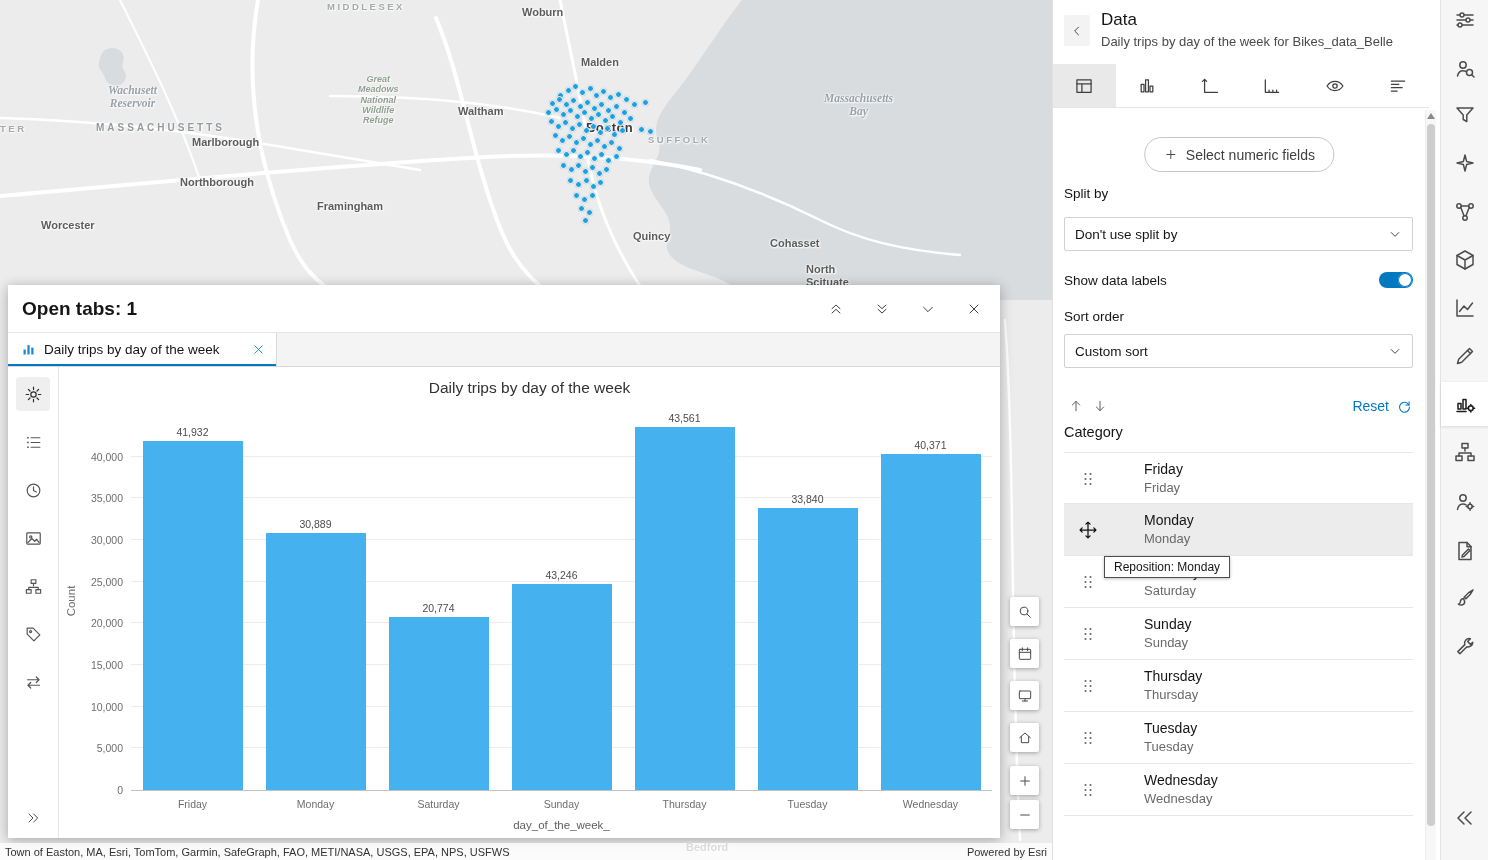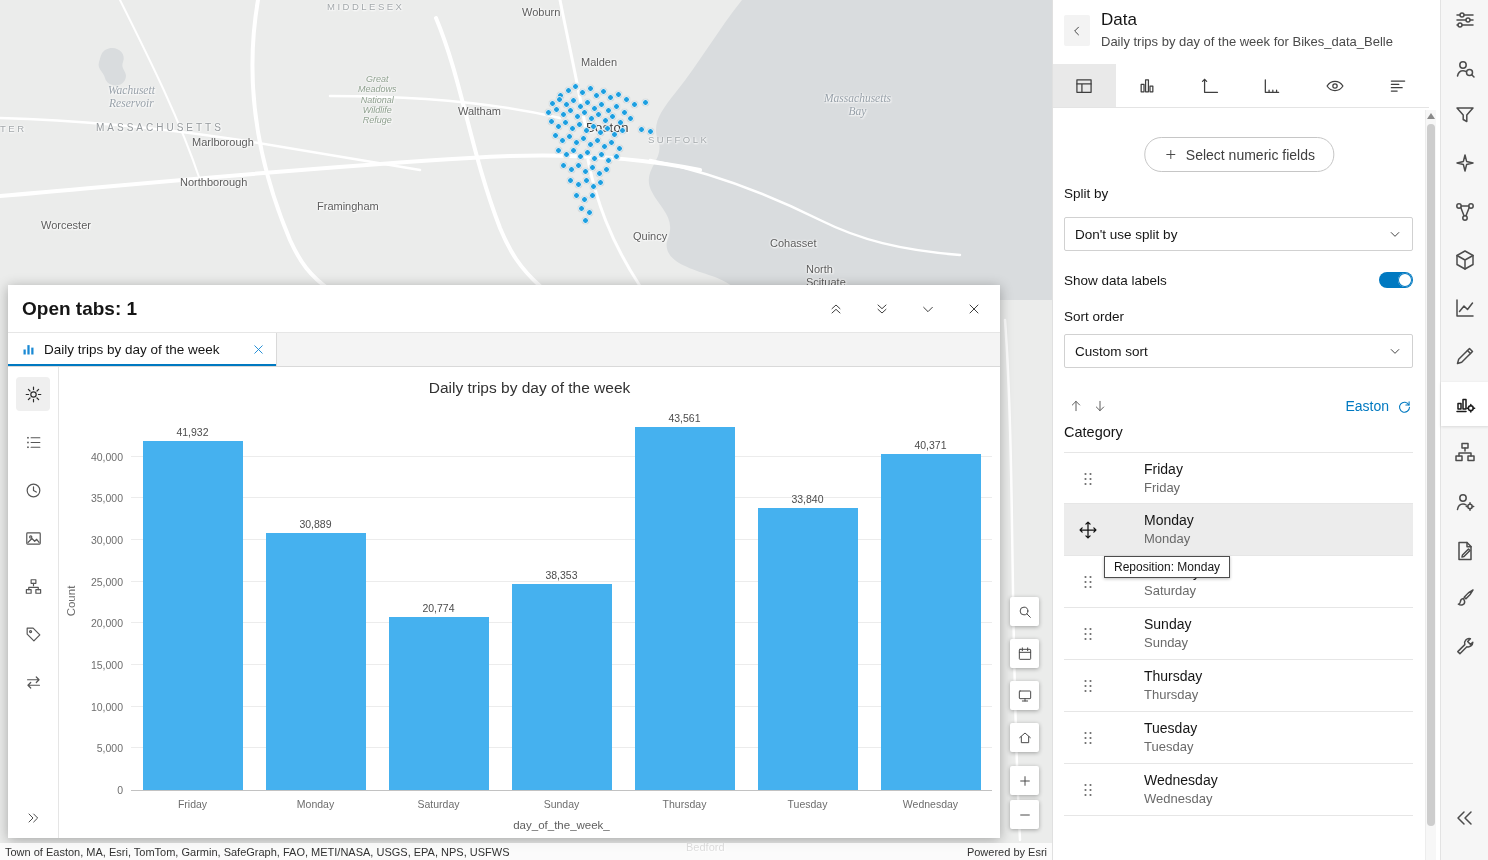--- a/index.html
+++ b/index.html
@@ -5,21 +5,21 @@
   html,body{margin:0;padding:0;}
   body{width:1488px;height:860px;position:relative;overflow:hidden;background:#fff;
        font-family:"Liberation Sans",sans-serif;color:#151515;}
   .ic{display:inline-flex;align-items:center;justify-content:center;}
   .ic svg{width:100%;height:100%;}
 
   
   .map{position:absolute;left:0;top:0;width:1052px;height:860px;background:#ebeceb;overflow:hidden;}
   .map svg.base{position:absolute;left:0;top:0;}
   .maplabel{position:absolute;white-space:pre-line;line-height:1.15;
-    text-shadow:0 0 2px #fff,0 0 3px #fff,1px 1px 2px #fff;}
+    text-shadow:0 0 2px #fff,0 0 3px #fff,1px 1px 2px #fff;font-weight:bold;}
   .ml-city{font-size:11px;color:#5c5c5c;}
   .ml-major{font-size:13px;color:#3d3d3d;letter-spacing:.4px;}
   .ml-county{font-size:9.5px;color:#a3a8ab;letter-spacing:2.5px;}
   .ml-state{font-size:10px;color:#94999c;letter-spacing:3px;}
   .ml-water{font-size:11.5px;color:#98a1a9;font-style:italic;font-family:"Liberation Serif",serif;text-align:center;}
   .ml-park{font-size:9px;color:#8fa;color:#8fa08f;font-style:italic;text-align:center;}
   .dot{position:absolute;width:7px;height:7px;border-radius:50%;background:#1d9fe0;border:1px solid #fff;box-sizing:border-box;box-shadow:0 0 1px rgba(0,0,0,.25);}
   .attr-bar{position:absolute;left:0;bottom:0;width:1052px;height:17px;background:rgba(255,255,255,.78);
     display:flex;align-items:center;justify-content:space-between;font-size:11px;color:#323232;padding:0 5px;box-sizing:border-box;z-index:40;}
   .mapctl{position:absolute;width:29px;height:29px;background:#fff;border-radius:2px;z-index:30;
@@ -448,21 +448,21 @@
             </div>
             <div class="barcol">
               <span class="barval">30,889</span>
               <div class="bar" style="height: 257px; background: rgb(69, 177, 239);"></div>
             </div>
             <div class="barcol">
               <span class="barval">20,774</span>
               <div class="bar" style="height: 173px; background: rgb(69, 177, 239);"></div>
             </div>
             <div class="barcol">
-              <span class="barval">38,353</span>
+              <span class="barval">43,246</span>
               <div class="bar" style="height: 206px; background: rgb(69, 177, 239);"></div>
             </div>
             <div class="barcol">
               <span class="barval">43,561</span>
               <div class="bar" style="height: 363px; background: rgb(69, 177, 239);"></div>
             </div>
             <div class="barcol">
               <span class="barval">33,840</span>
               <div class="bar" style="height: 282px; background: rgb(69, 177, 239);"></div>
             </div>
@@ -593,21 +593,21 @@
         </span>
       </span>
     <span class="ab">
         <span class="ic">
           <svg viewBox="0 0 24 24" fill="none" stroke="currentColor" stroke-width="1.5" stroke-linecap="round" stroke-linejoin="round">
             <path d="M12 5v14M6.5 13.5 12 19l5.5-5.5"></path>
           </svg>
         </span>
       </span>
     <span class="reset">
-      <span>Easton</span>
+      <span>Reset</span>
       <span class="ic">
           <svg viewBox="0 0 24 24" fill="none" stroke="currentColor" stroke-width="1.5" stroke-linecap="round" stroke-linejoin="round">
             <path d="M18.5 5.2v4.6h-4.6"></path>
             <path d="M18.2 9.8A7 7 0 1 0 19 13"></path>
           </svg>
         </span>
     </span>
   </div>
 
   <div class="cat-label">Category</div>

